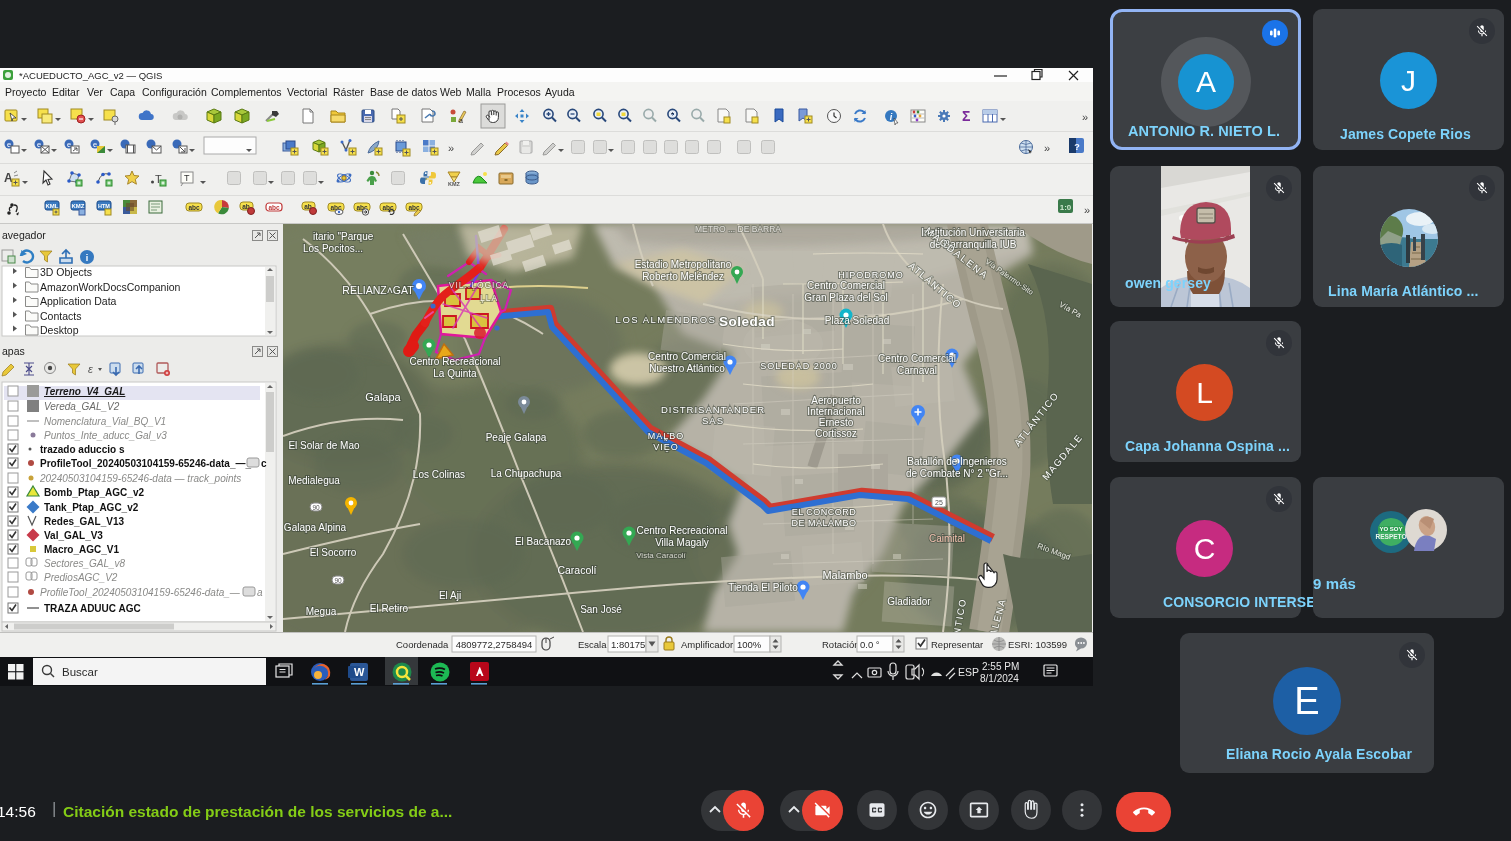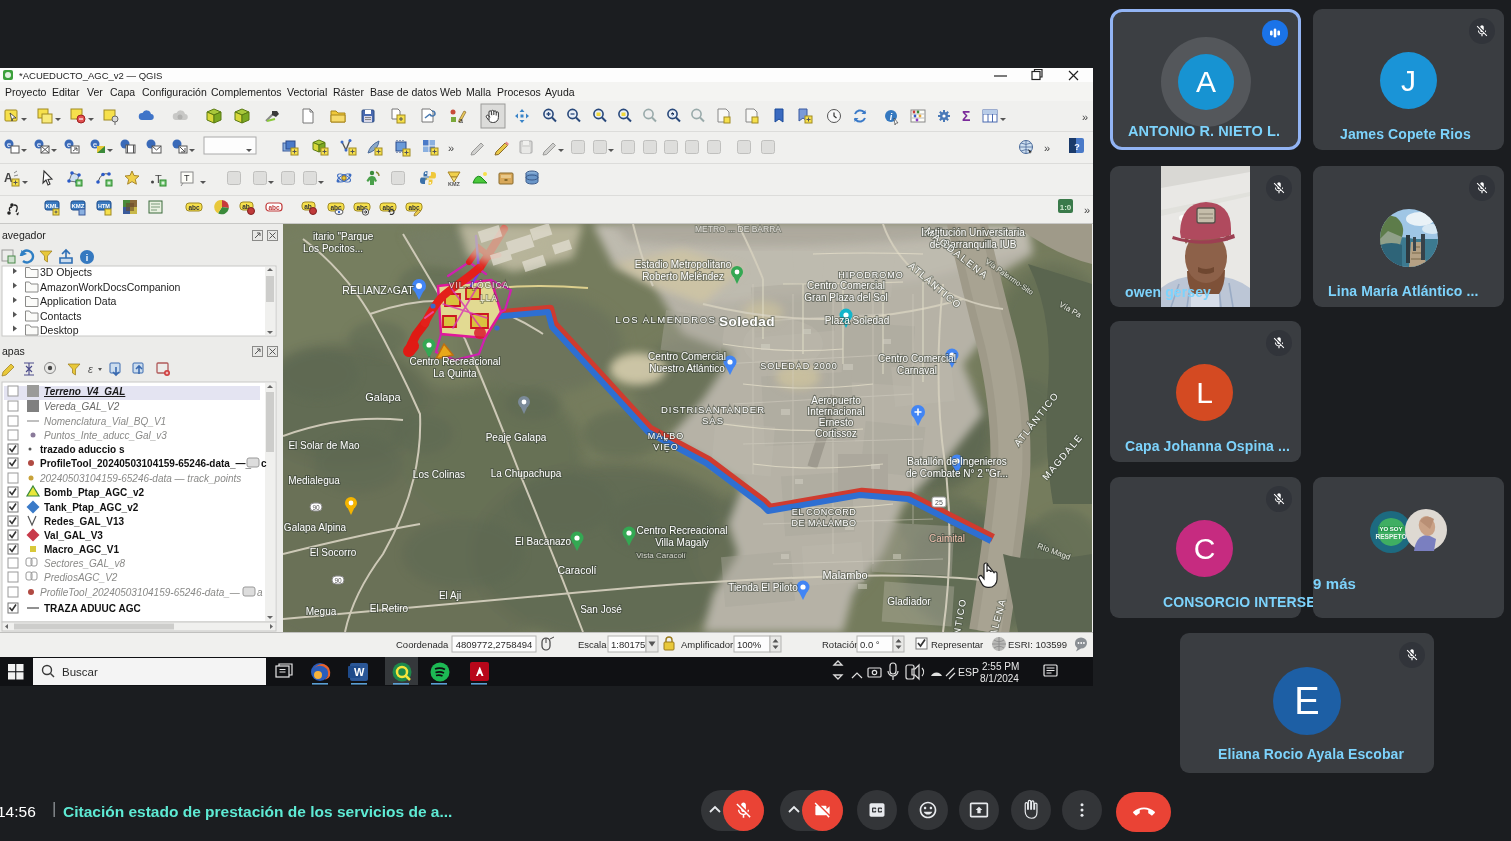--- a/index.html
+++ b/index.html
@@ -1279,21 +1279,21 @@
       <path d="M19 66 Q 20 37 45 36 Q 70 37 70 63 L 70 69 Q 45 77 20 72 Z" fill="#b04a5e"></path>
       <path d="M12 70 Q 42 80 73 68 L 74 72 Q 45 83 11 73 Z" fill="#9c3f52"></path>
       <rect x="36" y="42" width="18" height="15" rx="2" fill="#c5bdaa" stroke="#55504a" stroke-width="1.3"></rect>
       <path d="M38 48 h14 M38 52 h14" stroke="#8a8273" stroke-width="1"></path>
     </svg>
     <div class="micoff">
         <svg width="14" height="14" viewBox="0 0 24 24">
           <path fill="#fff" d="M19 11h-1.7c0 .74-.16 1.43-.43 2.05l1.23 1.23c.56-.98.9-2.09.9-3.28zm-4.02.17c0-.06.02-.11.02-.17V5c0-1.66-1.34-3-3-3S9 3.34 9 5v.18l5.98 5.99zM4.27 3L3 4.27l6.01 6.01V11c0 1.66 1.33 3 2.99 3 .22 0 .44-.03.65-.08l1.66 1.66c-.71.33-1.5.52-2.31.52-2.76 0-5.3-2.1-5.3-5.1H5c0 3.41 2.72 6.23 6 6.72V21h2v-3.28c.91-.13 1.77-.45 2.54-.9L19.73 21 21 19.73 4.27 3z"></path>
         </svg>
       </div>
-    <div class="tname" style="left:15px;bottom:7px;">owen gersey</div>
+    <div class="tname" style="left:15px;bottom:16px;">owen gersey</div>
   </div>
 
   <div class="tile" style="left:1313px;top:166px;">
     <svg style="position:absolute;left:67px;top:43px;" width="58" height="58" viewBox="0 0 58 58">
       <defs>
           <clipPath id="lc">
             <circle cx="29" cy="29" r="29"></circle>
           </clipPath>
         </defs>
       <g clip-path="url(#lc)">
@@ -1357,26 +1357,26 @@
     <div class="tname" style="left:0;width:191px;bottom:26px;font-size:15px;">9 más</div>
   </div>
 
   <div class="tile" style="left:1180px;top:633px;width:254px;height:140px;">
     <div class="av" style="left:93px;top:34px;width:68px;height:68px;background:#1d5fa5;font-size:38px;font-weight:400;">E</div>
     <div class="micoff">
         <svg width="14" height="14" viewBox="0 0 24 24">
           <path fill="#fff" d="M19 11h-1.7c0 .74-.16 1.43-.43 2.05l1.23 1.23c.56-.98.9-2.09.9-3.28zm-4.02.17c0-.06.02-.11.02-.17V5c0-1.66-1.34-3-3-3S9 3.34 9 5v.18l5.98 5.99zM4.27 3L3 4.27l6.01 6.01V11c0 1.66 1.33 3 2.99 3 .22 0 .44-.03.65-.08l1.66 1.66c-.71.33-1.5.52-2.31.52-2.76 0-5.3-2.1-5.3-5.1H5c0 3.41 2.72 6.23 6 6.72V21h2v-3.28c.91-.13 1.77-.45 2.54-.9L19.73 21 21 19.73 4.27 3z"></path>
         </svg>
       </div>
-    <div class="tname" style="left:4px;width:254px;text-align:center;bottom:11px;">Eliana Rocio Ayala Escobar</div>
+    <div class="tname" style="left:12px;width:254px;text-align:center;bottom:11px;">Eliana Rocio Ayala Escobar</div>
   </div>
 
   <div style="position:absolute;left:-3px;top:803px;color:#fff;font-size:15.5px;font-weight:400;">14:56</div>
   <div style="position:absolute;left:52px;top:799px;color:#8a8d91;font-size:17px;">|</div>
-  <div style="position:absolute;left:63px;top:803px;color:#5eead4;font-size:15.5px;font-weight:700;">Citación estado de prestación de los servicios de a...</div>
+  <div style="position:absolute;left:63px;top:803px;color:#84cc16;font-size:15.5px;font-weight:700;">Citación estado de prestación de los servicios de a...</div>
 
   <div style="position:absolute;left:701px;top:790px;width:63px;height:41px;border-radius:21px;background:#333538;"></div>
   <svg style="position:absolute;left:708px;top:804px;" width="14" height="12" viewBox="0 0 14 12">
       <path d="M2 8 L7 3 L12 8" stroke="#e8eaed" stroke-width="1.8" fill="none"></path>
     </svg>
   <div style="position:absolute;left:723px;top:790px;width:41px;height:41px;border-radius:50%;background:#ea4335;display:flex;align-items:center;justify-content:center;">
     <svg width="19" height="19" viewBox="0 0 24 24">
         <path fill="#fff" d="M19 11h-1.7c0 .74-.16 1.43-.43 2.05l1.23 1.23c.56-.98.9-2.09.9-3.28zm-4.02.17c0-.06.02-.11.02-.17V5c0-1.66-1.34-3-3-3S9 3.34 9 5v.18l5.98 5.99zM4.27 3L3 4.27l6.01 6.01V11c0 1.66 1.33 3 2.99 3 .22 0 .44-.03.65-.08l1.66 1.66c-.71.33-1.5.52-2.31.52-2.76 0-5.3-2.1-5.3-5.1H5c0 3.41 2.72 6.23 6 6.72V21h2v-3.28c.91-.13 1.77-.45 2.54-.9L19.73 21 21 19.73 4.27 3z"></path>
       </svg>
   </div>

